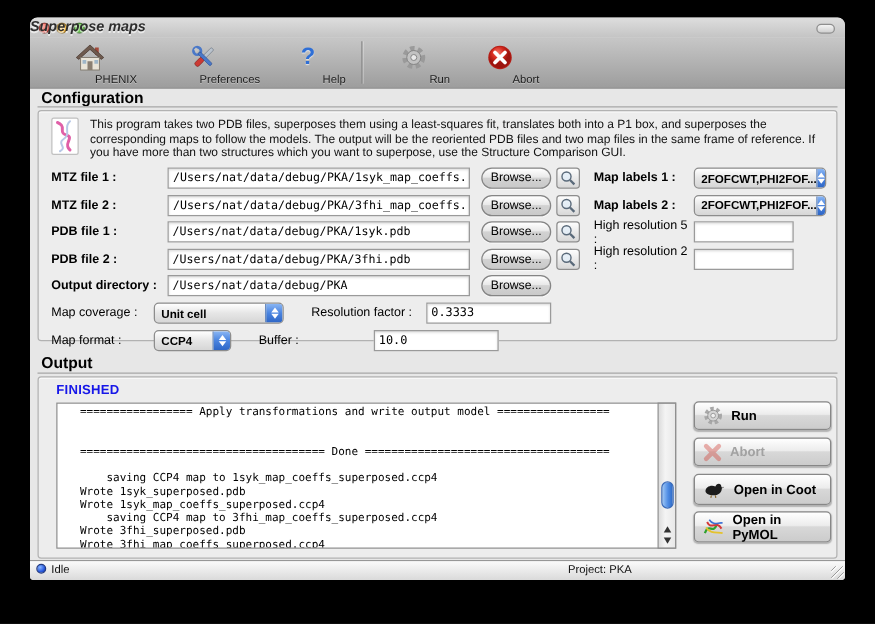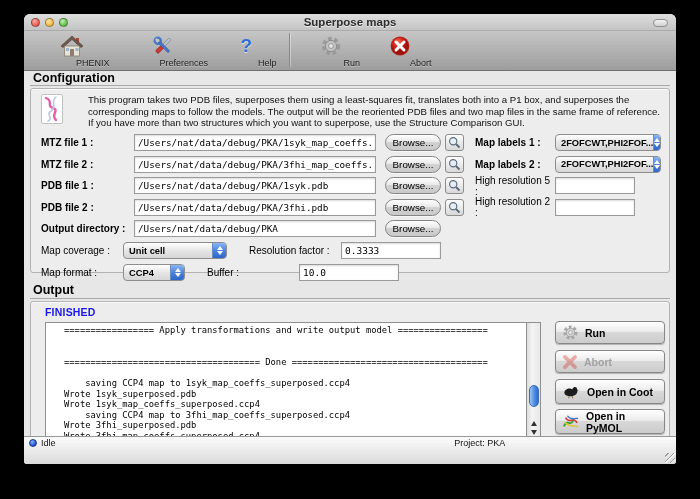--- a/index.html
+++ b/index.html
@@ -19,23 +19,24 @@
     background:linear-gradient(#dedede,#c4c4c4);
     border-radius:6px 6px 0 0;
     border-bottom:1px solid #ababab;
   }
   .lights { position:absolute; left:7px; top:4px; display:flex; gap:5px; }
   .light { width:9px; height:9px; border-radius:50%; border:1px solid rgba(0,0,0,.35); }
   .light.red    { background:radial-gradient(circle at 35% 30%, #ffb0a8, #ee6a5f 55%, #c9443a); }
   .light.yellow { background:radial-gradient(circle at 35% 30%, #ffe9b0, #f5bf4f 55%, #d99a2b); }
   .light.green  { background:radial-gradient(circle at 35% 30%, #c8f0b8, #6fc957 55%, #4a9e3a); }
   .wtitle {
-    position:absolute; left:0; right:0; top:2px; text-align:center;
+    position:absolute; left:0; right:0; top:2px; 
     font-size:11.5px; font-weight:bold; color:#2e2e2e;
     text-shadow:0 1px 0 rgba(255,255,255,.6);
+    font-style:italic;
   }
   .pill {
     position:absolute; right:8px; top:5px; width:15px; height:8px;
     border:1px solid #8f8f8f; border-radius:4px;
     background:linear-gradient(#f4f4f4,#cfcfcf);
   }
 
   
   .toolbar {
     position:absolute; left:0; top:17px; right:0; height:40px;
@@ -57,21 +58,21 @@
 
   .groupbox {
     position:absolute; left:6px; width:640px;
     background:#ededed; border:1px solid #b2b2b2; border-radius:3px;
     box-shadow:inset 0 1px 0 rgba(255,255,255,.8);
   }
   #configbox  { top:17px;  height:185px; }
   #resultsbox { top:230px; height:146px; }
 
   
-  .desc { display:flex; padding:5px 8px 2px 10px;gap:16px; }
+  .desc { display:flex; padding:5px 8px 2px 10px; }
   .descicon { width:22px; height:30px; margin-right:9px; background:#fff; border:1px solid #c0c0c0; border-radius:2px; }
   .desctext { font-size:9.6px; line-height:11.5px; color:#111; }
 
   
   .frow { display:flex; align-items:center; height:19px; margin:2.5px 0 0 10px; }
   .flabel { width:93px; font-size:10px; font-weight:bold; color:#000; }
   .ftext {
     width:242px; height:17px; border:1px solid #9a9a9a; background:#fff;
     font-family:"DejaVu Sans Mono", monospace; font-size:9.3px; padding:0 3px; color:#000;
     box-shadow:inset 0 1px 2px rgba(0,0,0,.15);
@@ -142,21 +143,21 @@
     display:flex; align-items:center; padding-left:6px; gap:6px;
     font-size:10.5px; font-weight:bold; color:#000;
     box-shadow:0 1px 1px rgba(0,0,0,.25);
   }
   .abtn.coot, .abtn.pymol { height:25px; margin-bottom:5px; }
   .abtn.disabled { color:#a2a2a2; }
   .abtn.disabled svg { opacity:.38; }
 
   
   .statusbar {
-    position:absolute; left:0; right:0; bottom:0; height:28px;
+    position:absolute; left:0; right:0; bottom:0; height:16px;
     border-top:1px solid #979797;
     background:linear-gradient(#fbfbfb,#dadada);
     border-radius:0 0 3px 3px;
     font-size:9px; color:#111;
   }
   .statusdot { position:absolute; left:5px; top:2px; width:8px; height:8px; border-radius:50%;
     background:radial-gradient(circle at 35% 30%, #8ab8ff, #2a5ae0 60%, #10308f); border:.5px solid #223a80; }
   .statustext { position:absolute; left:17px; top:1px; }
   .projecttext { position:absolute; left:66%; top:1px; }
   .grip { position:absolute; right:1px; bottom:1px; width:10px; height:10px;

